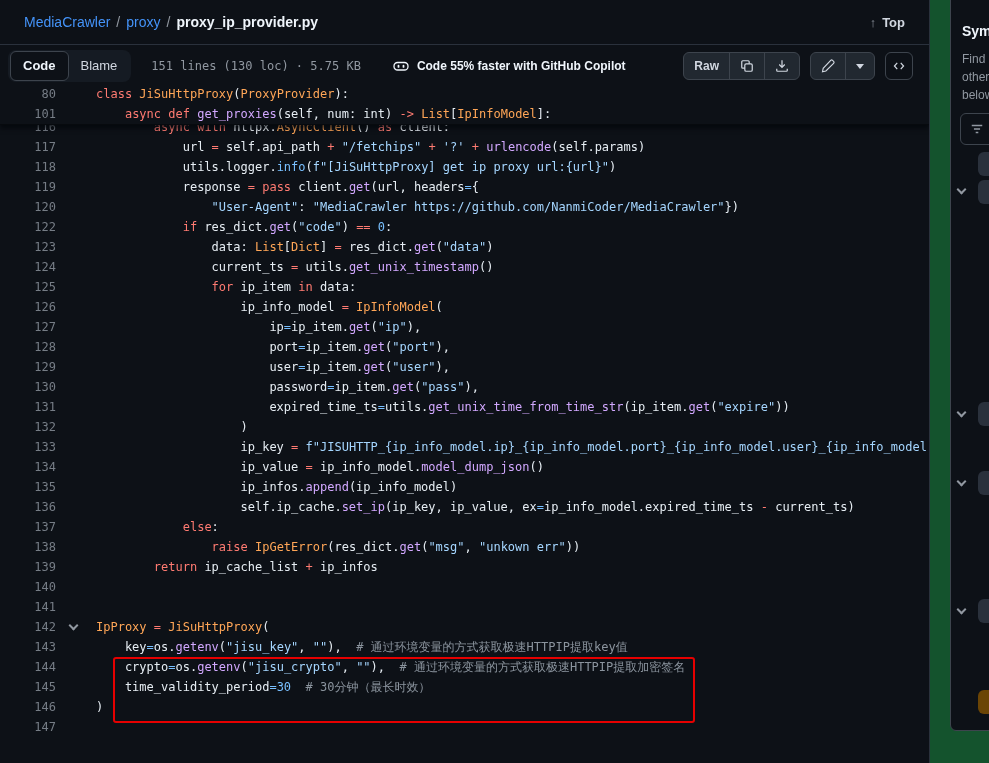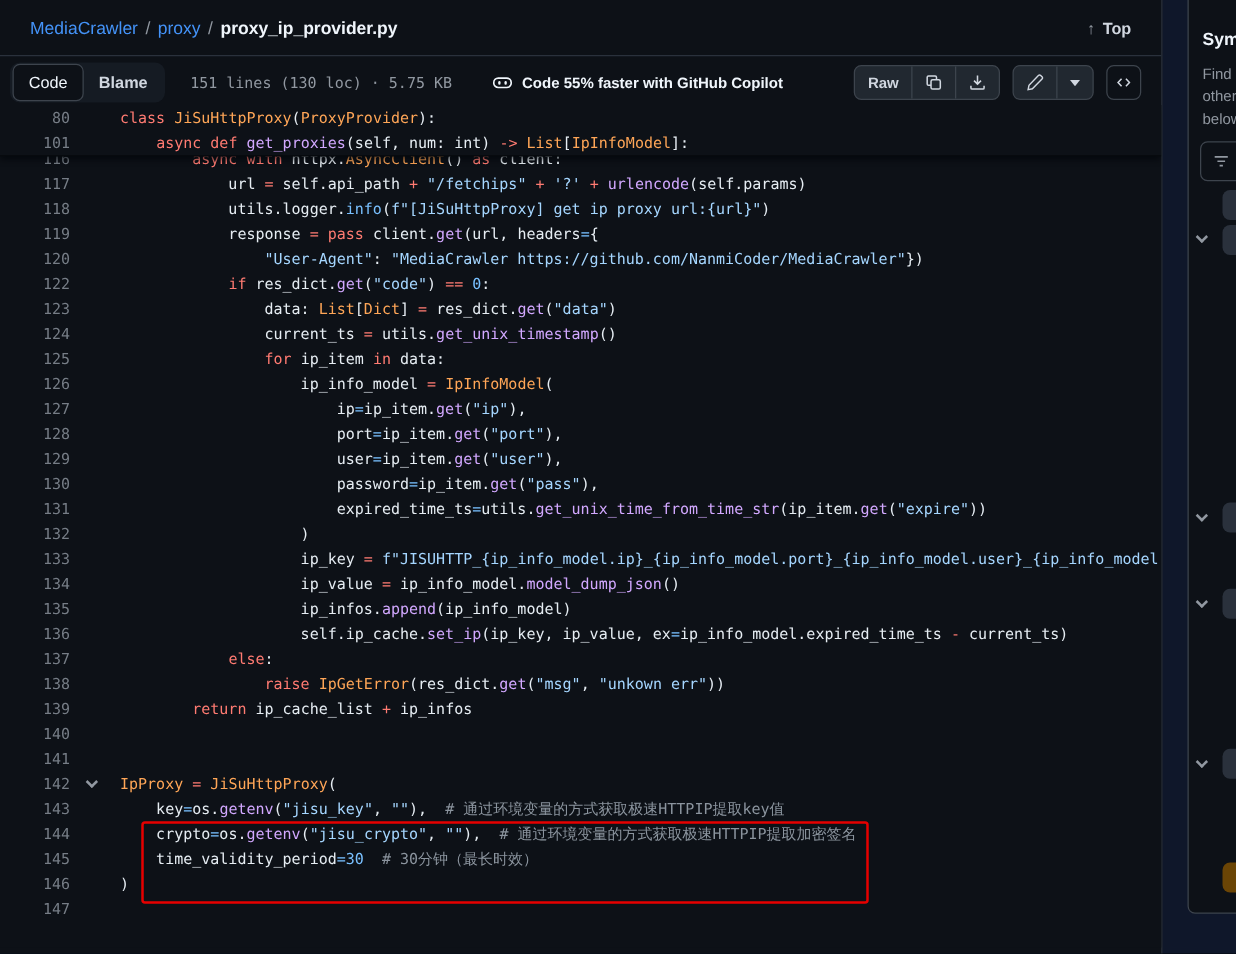--- a/index.html
+++ b/index.html
@@ -1,33 +1,33 @@
 <!DOCTYPE html>
 <html><head>
 <meta charset="utf-8">
 <style>
   * { box-sizing: border-box; margin: 0; padding: 0; }
   html,body { width:989px; height:763px; background:#010409; font-family:"Liberation Sans", sans-serif; }
-  .app { position:relative; width:989px; height:763px; overflow:hidden; background:#0f172a; }
+  .app { position:relative; width:989px; height:763px; overflow:hidden; background:#14532d; }
 
   
   .left-pane { position:absolute; left:0; top:0; width:930px; height:763px; background:#0d1117; border-right:1px solid #2a313c; }
 
   .crumb-row { height:44px; display:flex; align-items:center; padding:0 16px 0 24px; }
   .crumb { font-size:14px; color:#9198a1; white-space:nowrap; }
   .crumb a { color:#4493f8; text-decoration:none; cursor:pointer; }
   .crumb .sep { color:#9198a1; padding:0 6px; }
   .crumb .file { color:#f0f6fc; font-weight:600; }
   .top-btn { margin-left:auto; display:flex; align-items:center; gap:6px; color:#d1d7e0; font-size:13px; font-weight:600; cursor:pointer; padding:4px 8px; border-radius:6px; }
   .top-btn .arrow { color:#9198a1; font-size:13px; }
 
   .toolbar { height:44px; border-top:1px solid #2a313c; border-bottom:1px solid #2a313c; display:flex; align-items:center; padding:0 16px 0 8px; gap:8px; }
   .seg-wrap { background:#151b23; border-radius:8px; padding:2px; display:flex; align-items:center; height:32px; }
-  .seg { font-size:13px; padding:4px 12px; border-radius:6px; color:#d1d7e0; cursor:pointer; line-height:20px;font-weight:bold; }
-  .seg.active { background:#0d1117; border:1px solid #3d444d; color:#f0f6fc; font-weight:400;text-align:right; }
+  .seg { font-size:13px; padding:4px 12px; border-radius:6px; color:#d1d7e0; cursor:pointer; line-height:20px; }
+  .seg.active { background:#0d1117; border:1px solid #3d444d; color:#f0f6fc; font-weight:700;text-align:right; }
   .meta { font-size:12px; color:#9198a1; font-family:"DejaVu Sans Mono", monospace; margin-left:12px; white-space:nowrap; }
   .copilot { display:flex; align-items:center; gap:8px; margin-left:24px; color:#f0f6fc; font-size:12px; font-weight:700; cursor:pointer; white-space:nowrap; }
   .tb-right { margin-left:auto; display:flex; align-items:flex-end; gap:10px; }
   .btn-group { display:flex; align-items:stretch; height:28px; border:1px solid #3d444d; border-radius:6px; overflow:hidden; background:#212830; }
   .btn-group .bseg { display:flex; align-items:center; justify-content:center; padding:0 10px; color:#d1d7e0; font-size:12px; font-weight:600; cursor:pointer; border-right:1px solid #3d444d; }
   .btn-group .bseg:last-child { border-right:none; }
   .icon-btn-outline { width:28px; height:28px; border:1px solid #3d444d; border-radius:6px; display:flex; align-items:center; justify-content:center; cursor:pointer; background:transparent; }
   .caret { width:0; height:0; border-left:4px solid transparent; border-right:4px solid transparent; border-top:5px solid #d1d7e0; display:inline-block; }
 
   

